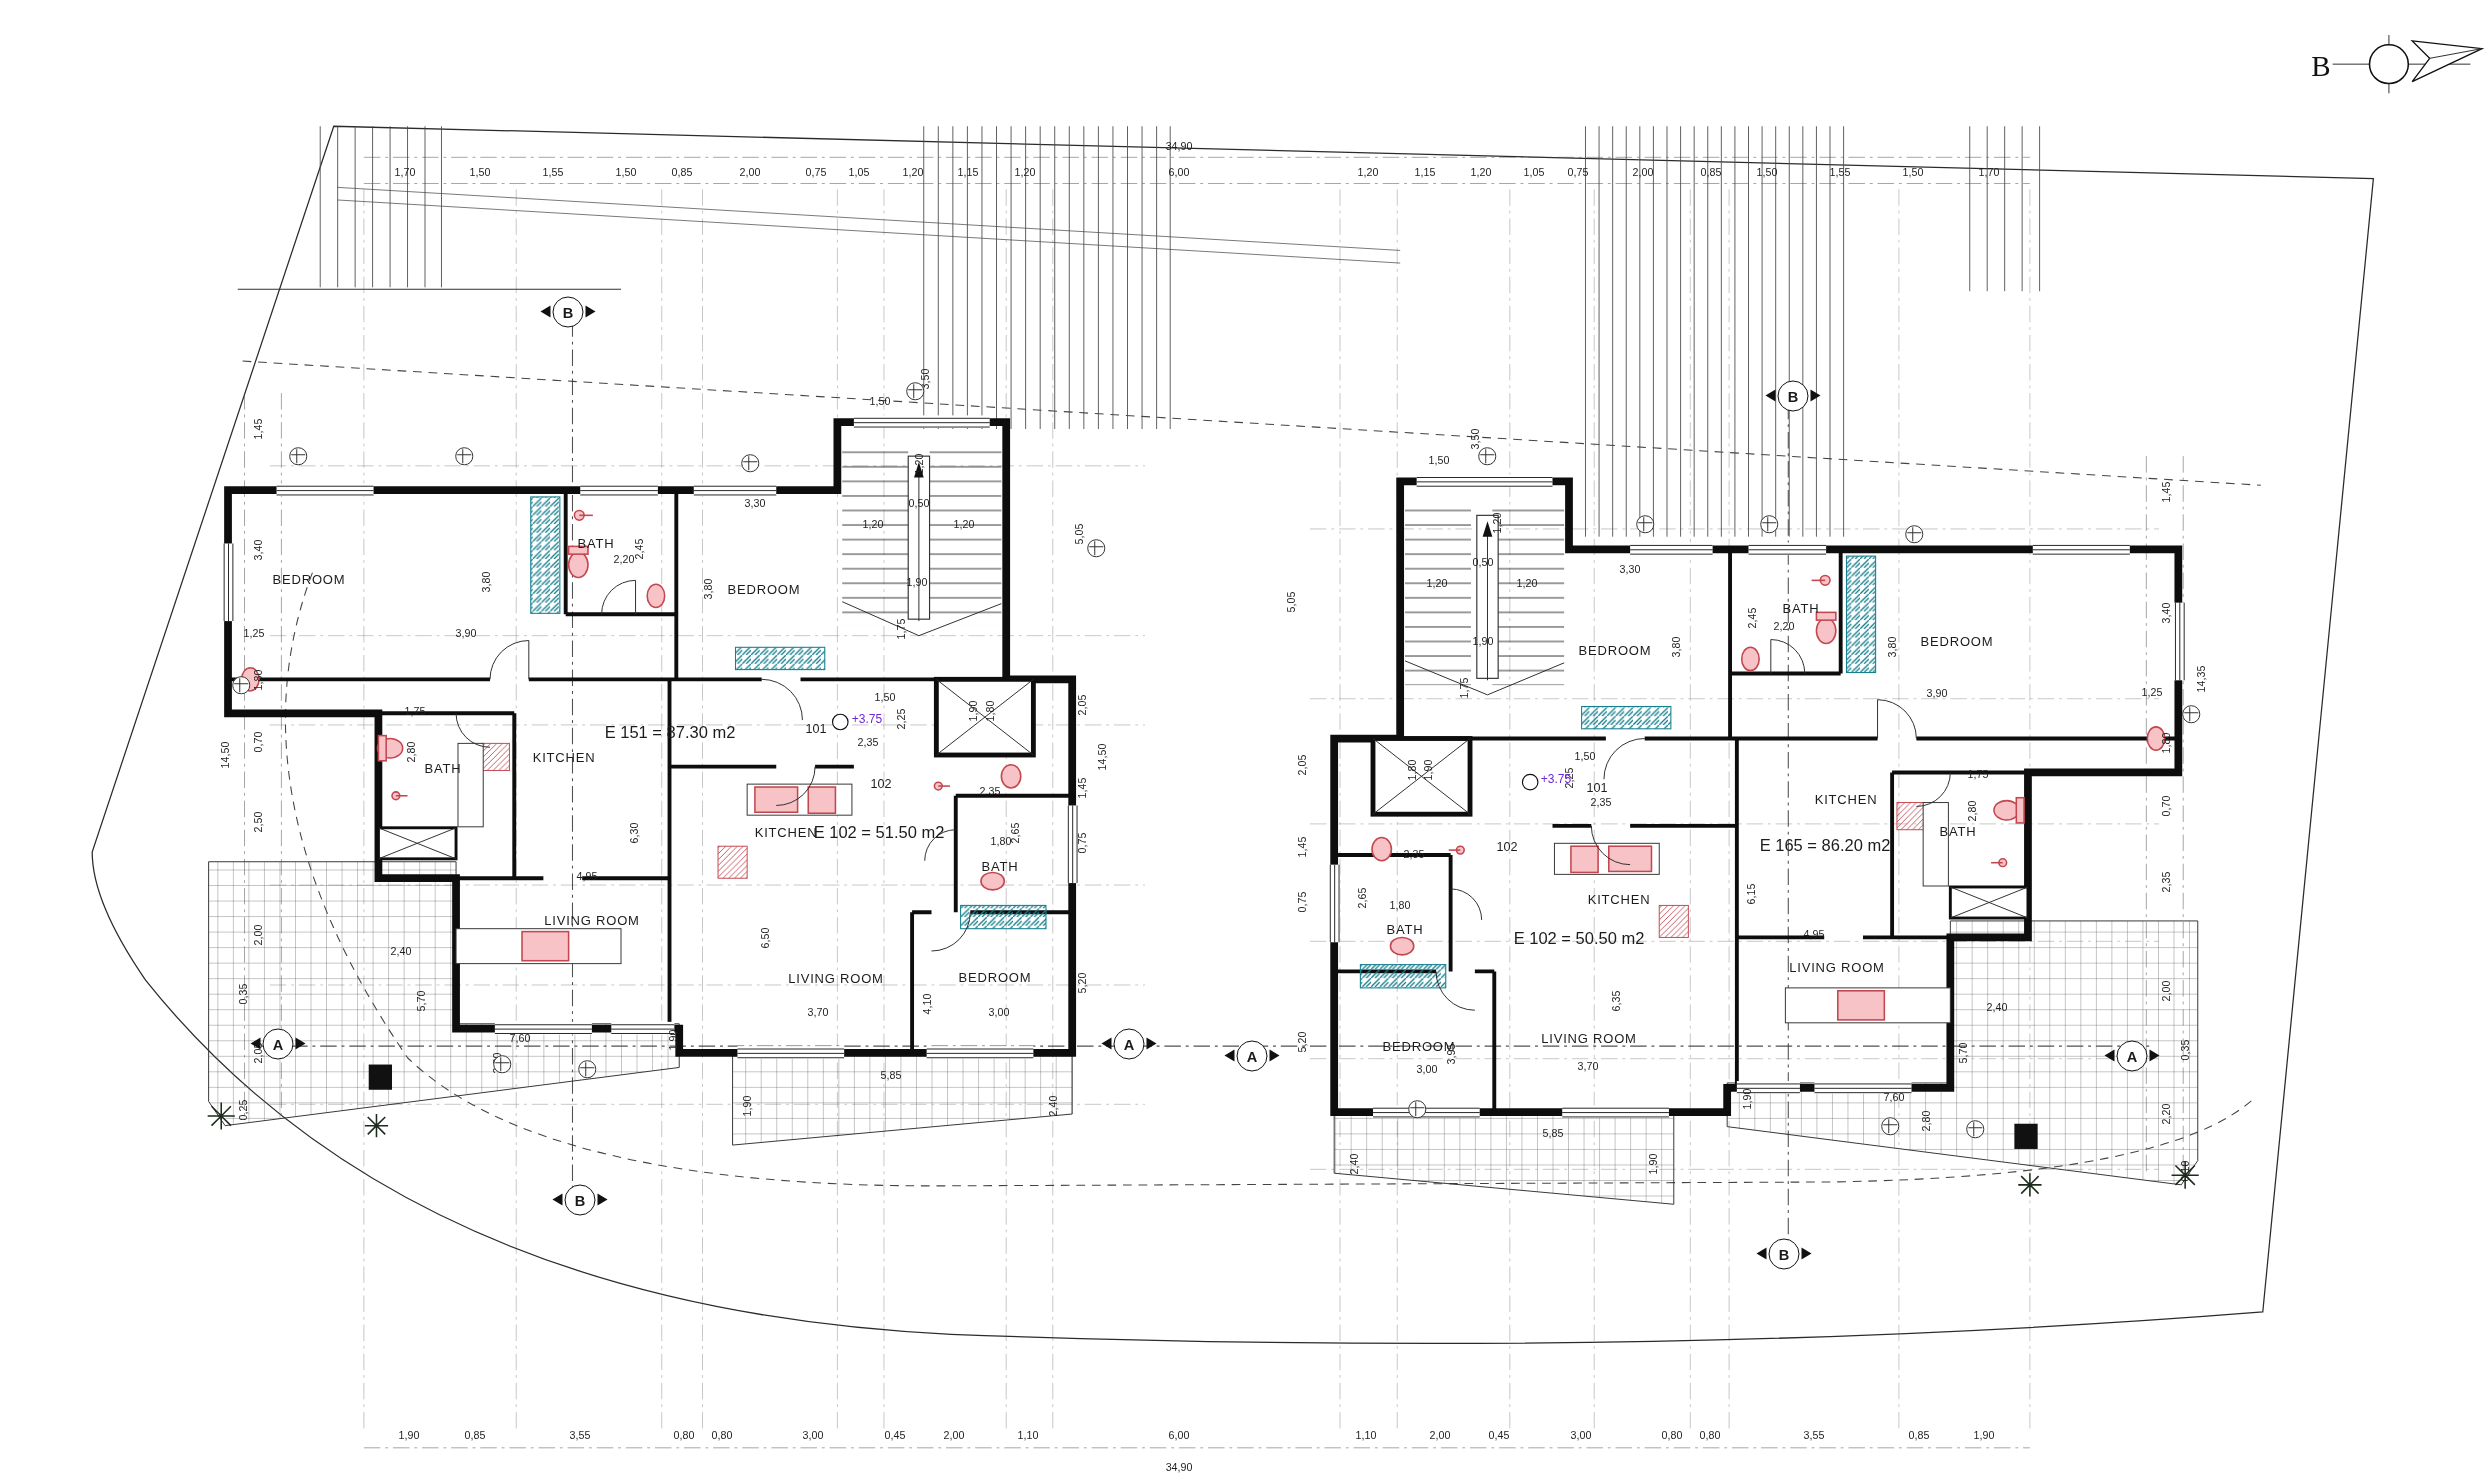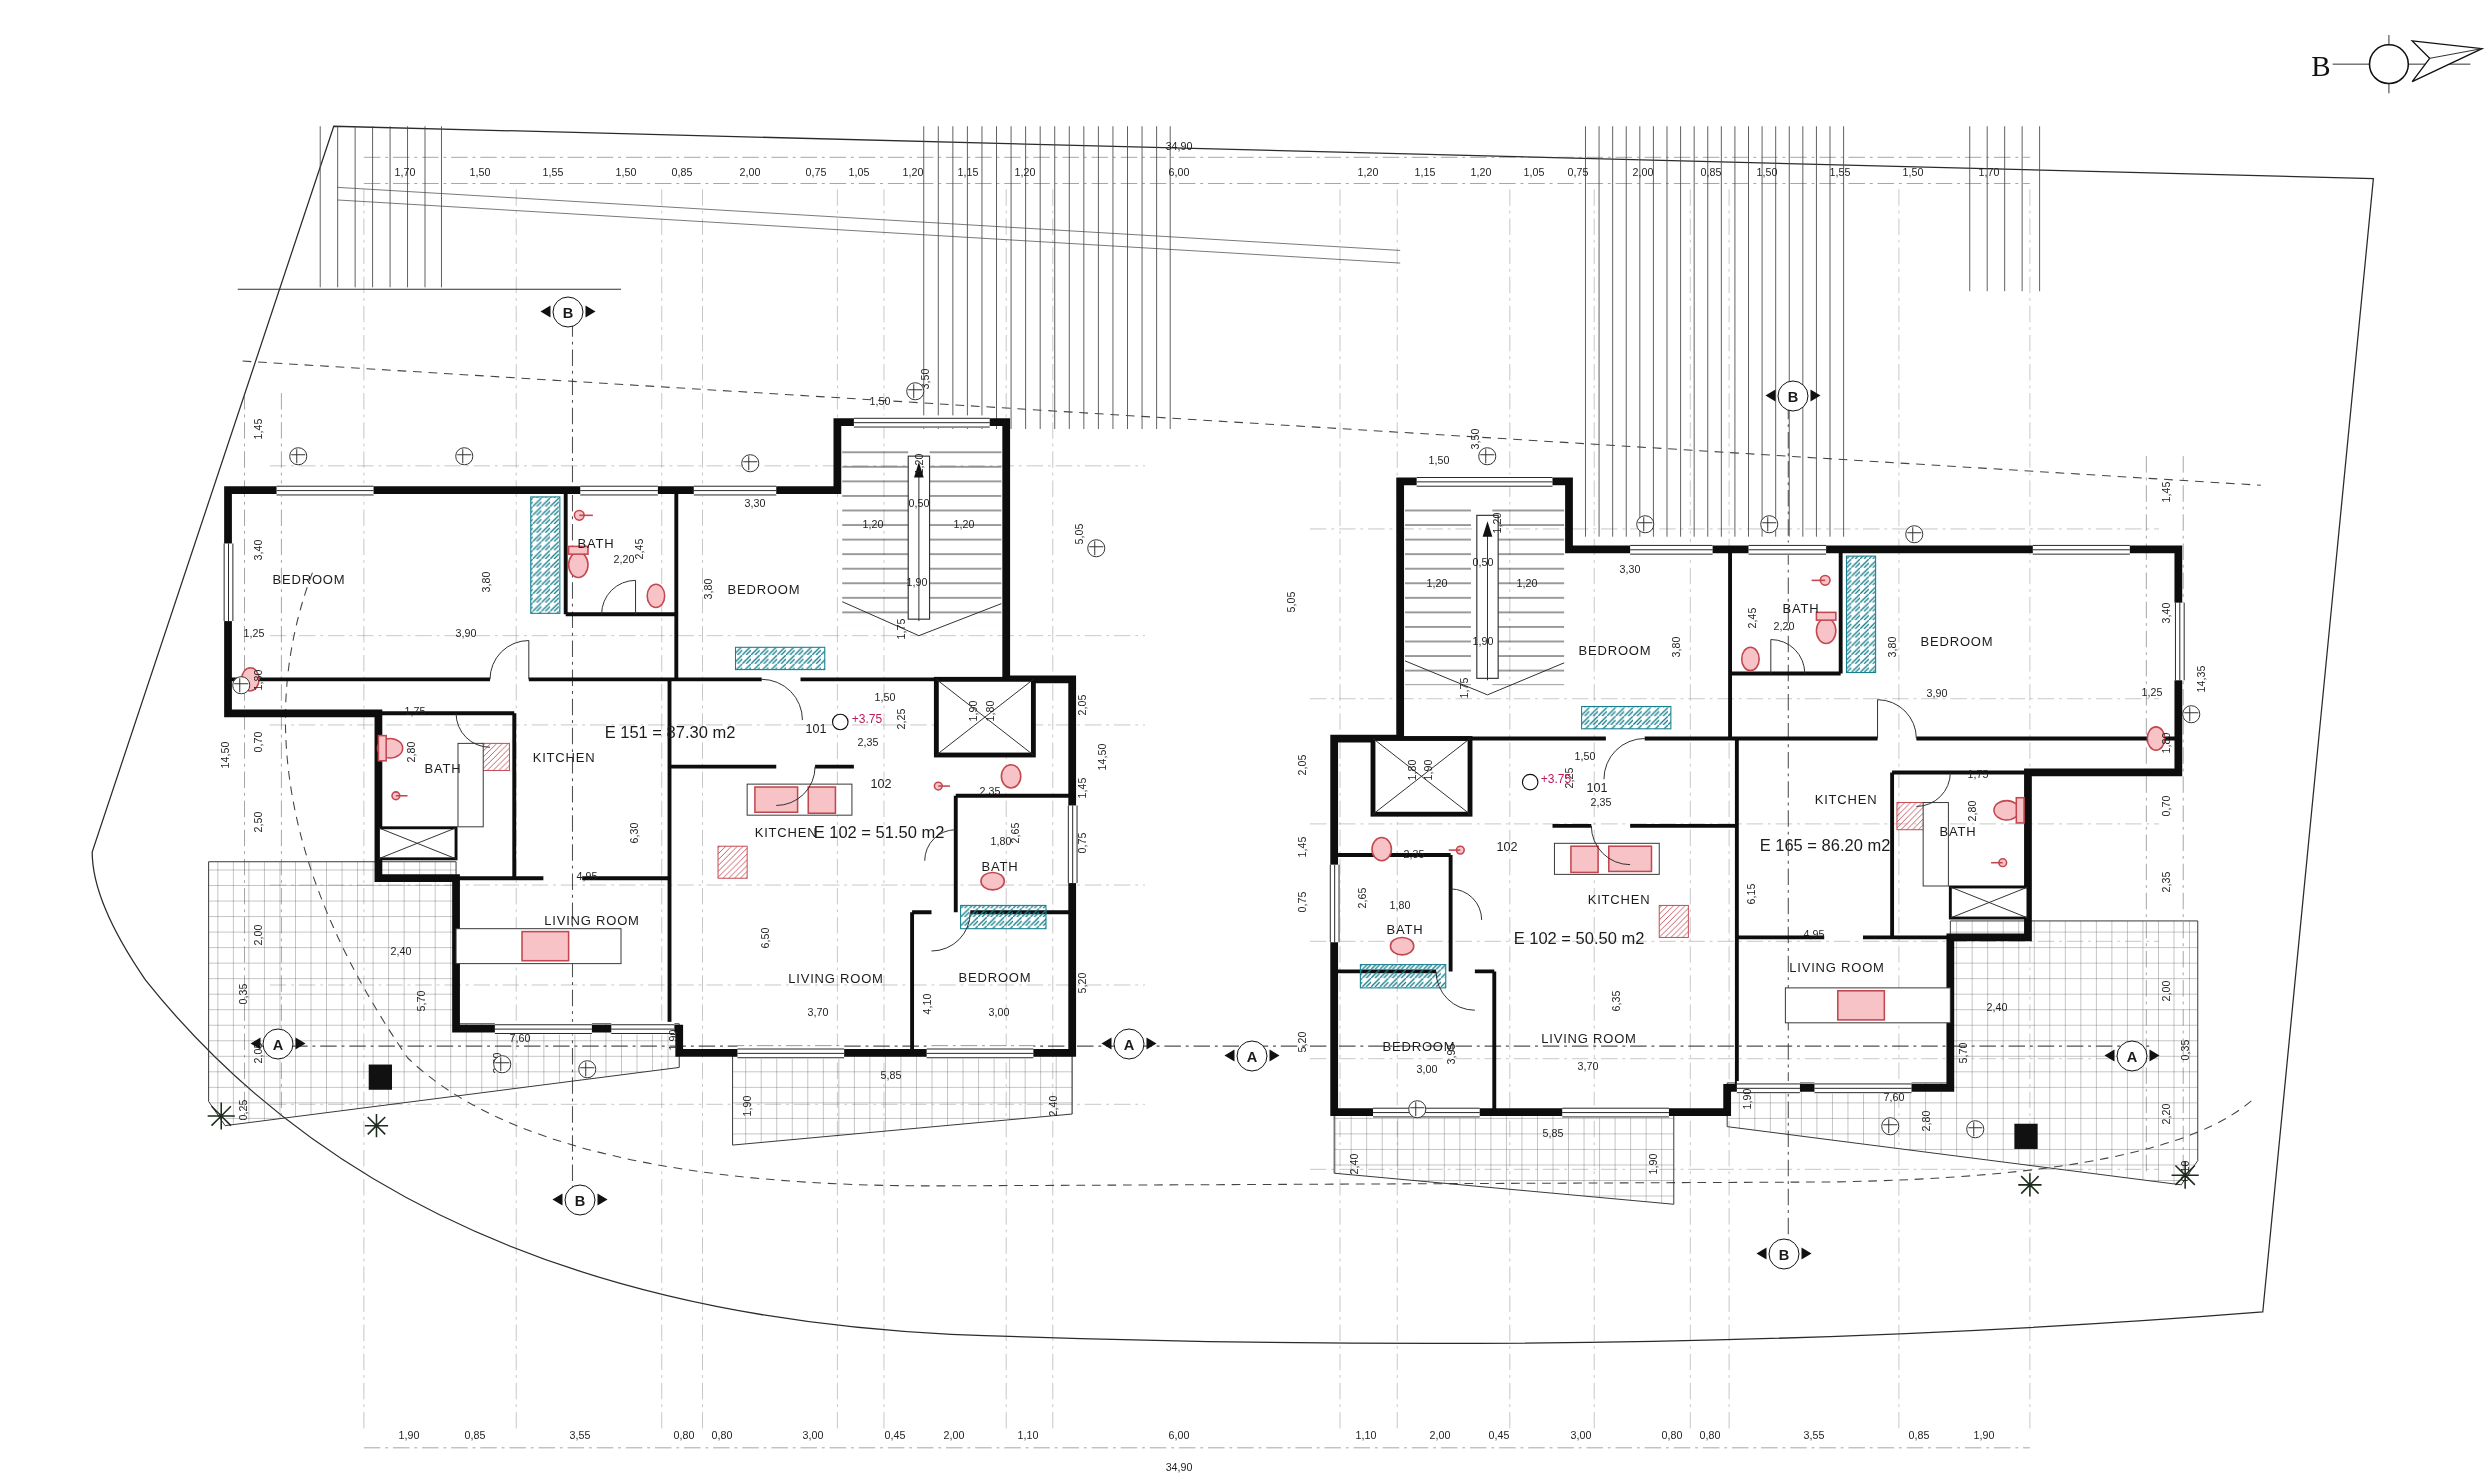--- a/index.html
+++ b/index.html
@@ -18,21 +18,21 @@
   .stripe{stroke:#4a4a4a;stroke-width:.9}
   .fix{stroke:#c2474f;stroke-width:1.6;fill:#f7c3c6}
   .fixl{stroke:#c2474f;stroke-width:1.6}
   .teal{stroke:#17808f;stroke-width:1.1}
   .arrowhead{fill:#111;stroke:none}
   .label{position:absolute;transform:translate(-50%,-50%);white-space:nowrap;line-height:1;}
   .dim{font-size:10.7px;color:#1f1f1f;}
   .room{font-size:13px;letter-spacing:0.8px;color:#1c1c1c;}
   .area{font-size:16.5px;color:#1c1c1c;}
   .tag{font-size:12.6px;color:#1c1c1c;}
-  .lvl{font-size:12px;color:#be185d;}
+  .lvl{font-size:12px;color:#6d28d9;}
   .north-b{font-size:29px;font-family:"Liberation Serif",serif;color:#111;}
   .marker{position:absolute;transform:translate(-50%,-50%);width:29px;height:29px;border:1.9px solid #111;
           border-radius:50%;background:#fff;font-size:14.6px;font-weight:bold;display:flex;
           align-items:center;justify-content:center;z-index:5;}
   .marker::before,.marker::after{content:"";position:absolute;top:7.8px;border-top:6.8px solid transparent;
           border-bottom:6.8px solid transparent;}
   .marker::before{left:-12.6px;border-right:10.7px solid #111;}
   .marker::after{right:-12.6px;border-left:10.7px solid #111;}
   .wtag{position:absolute;transform:translate(-50%,-50%);width:15.5px;height:15.5px;border:1.3px solid #333;
         border-radius:50%;background:#fff;}

